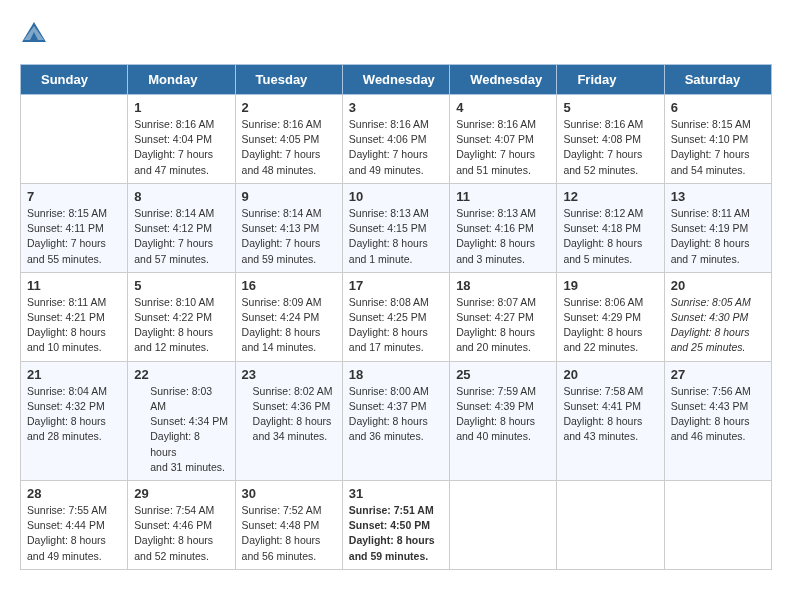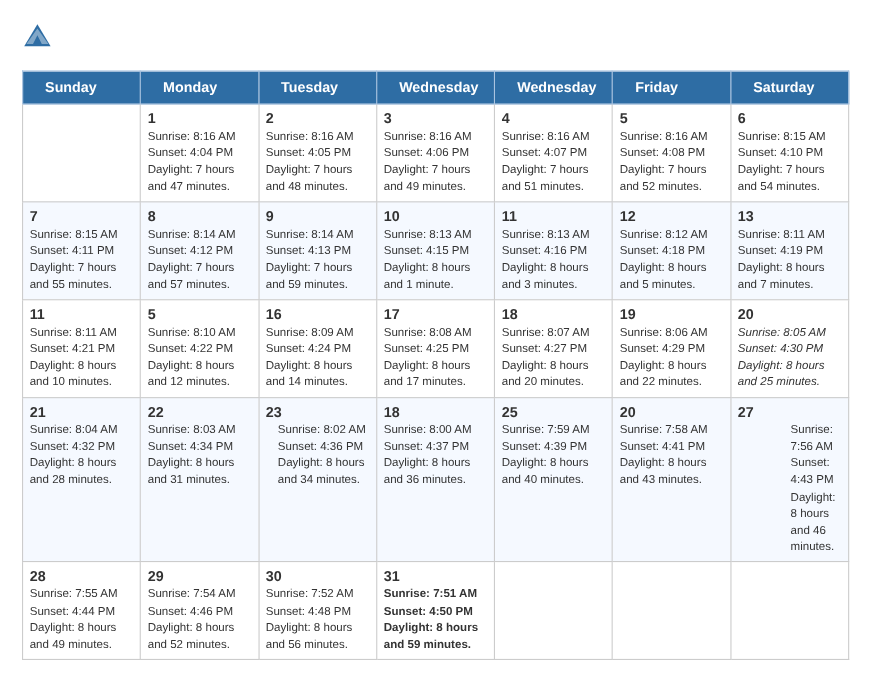--- a/index.html
+++ b/index.html
@@ -268,21 +268,21 @@
       <tr>
         <td>
           <span class="day-number">21</span>
           <div class="cell-content" style="white-space: pre-line;">Sunrise: 8:04 AM
 Sunset: 4:32 PM
 Daylight: 8 hours
 and 28 minutes.</div>
         </td>
         <td>
           <span class="day-number">22</span>
-          <div class="cell-content" style="white-space: pre-line;">Sunrise: 8:03 AM
+          <div class="cell-content" style="white-space: pre-line; margin-left: 16px;">Sunrise: 8:03 AM
 Sunset: 4:34 PM
 Daylight: 8 hours
 and 31 minutes.</div>
         </td>
         <td>
           <span class="day-number">23</span>
           <div class="cell-content" style="white-space: pre-line; margin-left: 11px;">Sunrise: 8:02 AM
 Sunset: 4:36 PM
 Daylight: 8 hours
 and 34 minutes.</div>
@@ -303,21 +303,21 @@
         </td>
         <td>
           <span class="day-number">20</span>
           <div class="cell-content" style="white-space: pre-line;">Sunrise: 7:58 AM
 Sunset: 4:41 PM
 Daylight: 8 hours
 and 43 minutes.</div>
         </td>
         <td>
           <span class="day-number">27</span>
-          <div class="cell-content" style="white-space: pre-line; margin-left: 48px;">Sunrise: 7:56 AM
+          <div class="cell-content" style="white-space: pre-line;">Sunrise: 7:56 AM
 Sunset: 4:43 PM
 Daylight: 8 hours
 and 46 minutes.</div>
         </td>
       </tr>
       <tr>
         <td>
           <span class="day-number">28</span>
           <div class="cell-content" style="white-space: pre-line;">Sunrise: 7:55 AM
 Sunset: 4:44 PM

